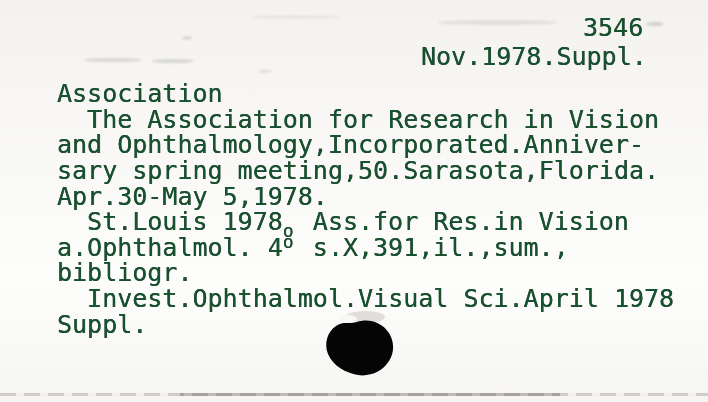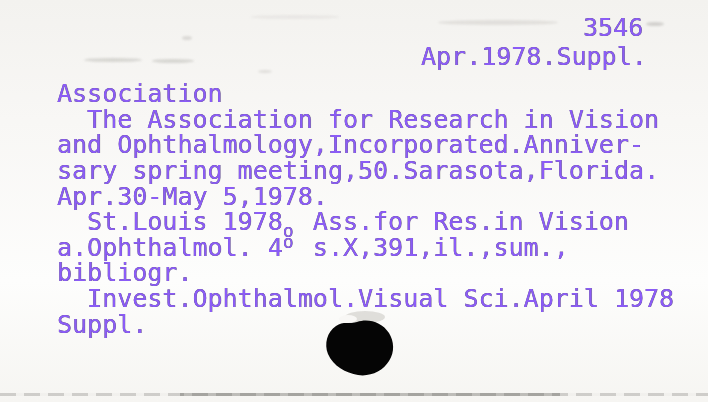--- a/index.html
+++ b/index.html
@@ -12,21 +12,21 @@
     overflow: hidden;
     position: relative;
     font-family: "DejaVu Sans Mono", "Liberation Mono", monospace;
     background: linear-gradient(180deg, #f3f2ef 0%, #f8f7f5 30%, #fdfdfc 70%, #f6f5f2 100%);
   }
   .card {
     position: absolute;
     inset: 0;
   }
   .tw {
-    color: #8b5cf6;
+    color: #14532d;
     font-size: 25px;
     letter-spacing: 0px;
     white-space: pre;
     text-shadow: 0 0 0.6px rgba(25,25,25,0.75), 0.4px 0.4px 0.4px rgba(25,25,25,0.25);
   }
   .card-number {
     position: absolute;
     left: 583px;
     top: 13px;
   }
@@ -105,21 +105,21 @@
     filter: blur(0.6px);
   }
 </style>
 </head>
 <body>
 
 <div class="card">
 
   <div class="tw card-number">3546</div>
 
-  <div class="tw card-heading">Apr.1978.Suppl.</div>
+  <div class="tw card-heading">Nov.1978.Suppl.</div>
 
   <div class="tw card-body" id="card-body"><div class="line"><span>Association</span></div><div class="line"><span>  The Association for Research in Vision</span></div><div class="line"><span>and Ophthalmology,Incorporated.Anniver-</span></div><div class="line"><span>sary spring meeting,50.Sarasota,Florida.</span></div><div class="line"><span>Apr.30-May 5,1978.</span></div><div class="line"><span>  St.Louis 1978</span><span class="seg-sub">o</span><span> Ass.for Res.in Vision</span></div><div class="line"><span>a.Ophthalmol. 4</span><span class="seg-sup">o</span><span> s.X,391,il.,sum.,</span></div><div class="line"><span>bibliogr.</span></div><div class="line"><span>  Invest.Ophthalmol.Visual Sci.April 1978</span></div><div class="line"><span>Suppl.</span></div></div>
 
   <div class="smudge smudge-1"></div>
   <div class="smudge smudge-2"></div>
   <div class="smudge smudge-3"></div>
   <div class="smudge smudge-4"></div>
   <div class="smudge smudge-5"></div>
   <div class="smudge smudge-6"></div>
   <div class="smudge smudge-7"></div>

